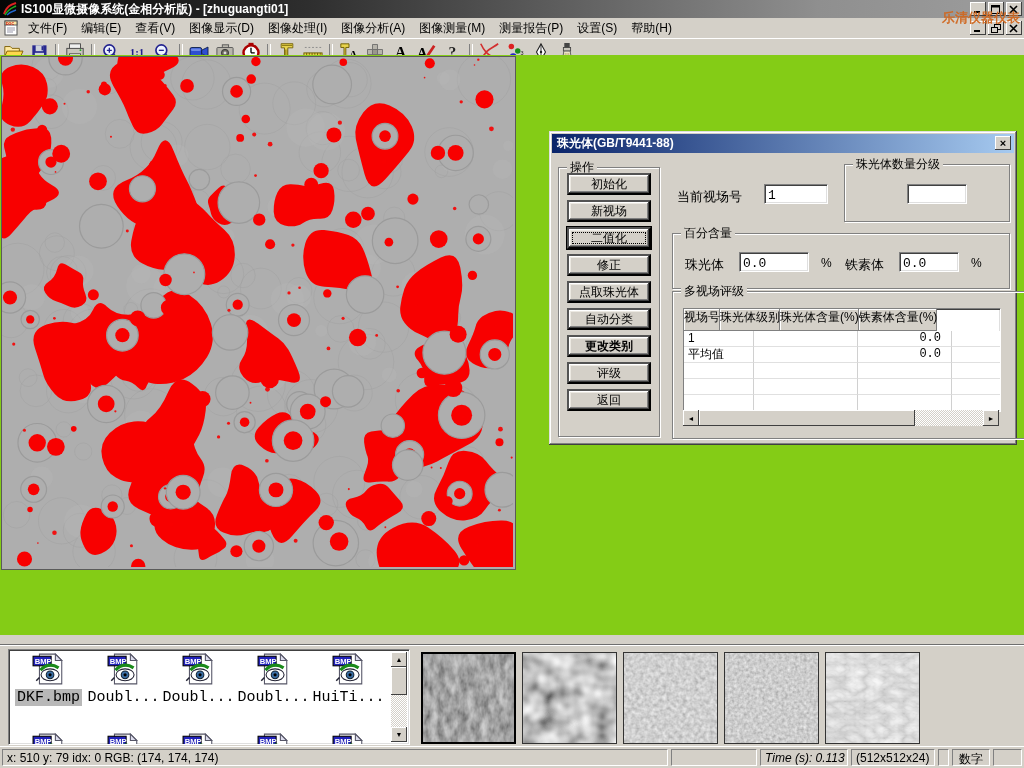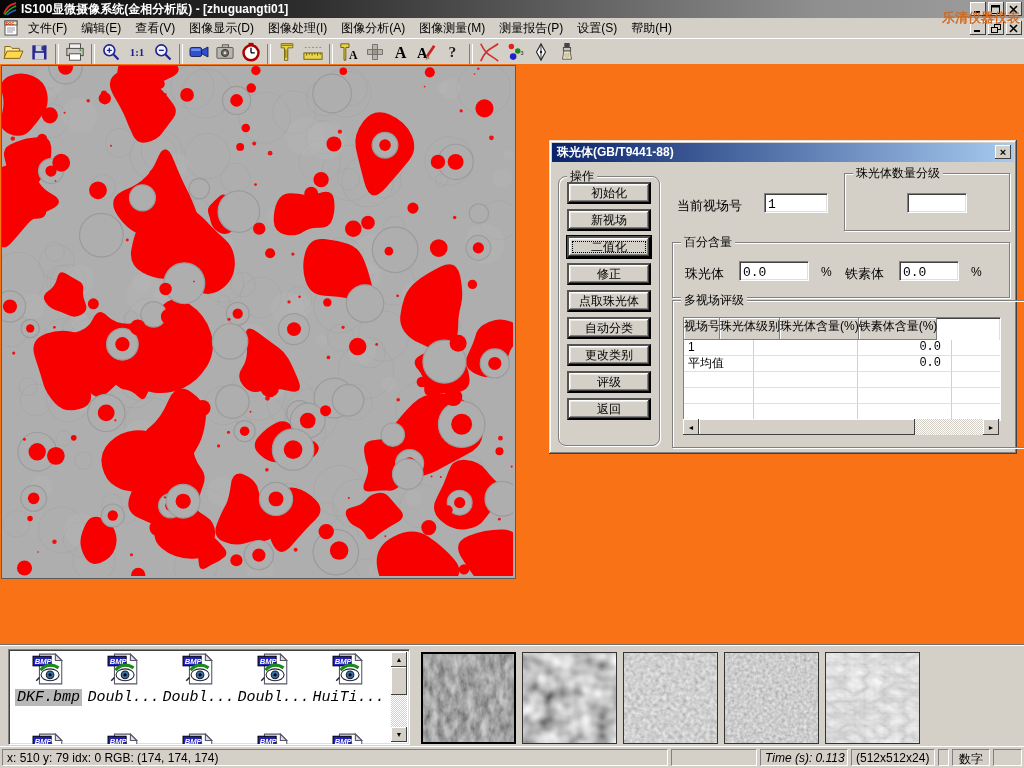--- a/index.html
+++ b/index.html
@@ -32,21 +32,21 @@
   #watermark{position:absolute;right:4px;top:9px;color:#d06820;font-weight:bold;font-size:13px;z-index:60;pointer-events:none;opacity:.95;}
 
   
   #toolbar{position:absolute;left:0;top:38px;width:1024px;height:26px;background:#d4d0c8;
     display:flex;align-items:flex-end;border-bottom:1px solid #808080;box-shadow:inset 0 1px 0 #fff;}
   .tbtn{width:26px;height:24px;border:0;background:transparent;padding:0;display:flex;align-items:center;justify-content:center;}
   .tsep{width:2px;height:20px;margin:0 3px;border-left:1px solid #808080;border-right:1px solid #fff;}
   .tb-11{font-size:11px;font-weight:bold;color:#20208c;font-family:"Liberation Serif","DejaVu Serif",serif;}
 
   
-  #workspace{position:absolute;left:0;top:64px;width:1024px;height:580px;background:#f97316;}
+  #workspace{position:absolute;left:0;top:55px;width:1024px;height:580px;background:#84cc16;}
   #image-frame{position:absolute;left:1px;top:1px;width:513px;height:512px;border:1px solid #5a5a5a;background:#aeaeae;}
 
   
   #dialog{position:absolute;left:549px;top:76px;width:468px;height:314px;background:#d4d0c8;
     box-shadow:inset -1px -1px 0 #404040,inset 1px 1px 0 #dfdfdf,inset -2px -2px 0 #808080,inset 2px 2px 0 #fff;}
   #dlg-title{position:absolute;left:3px;top:3px;width:462px;height:19px;
     background:linear-gradient(90deg,#0a246a,#a6caf0);color:#fff;font-weight:bold;
     display:flex;align-items:center;padding-left:5px;box-sizing:border-box;}
   #dlg-close{position:absolute;right:6px;top:5px;width:16px;height:14px;font-weight:bold;font-size:11px;}
   .op-btn{position:relative;display:block;width:84px;height:22px;margin:0;padding:0;font-size:12px;
@@ -71,21 +71,21 @@
   .sb-btn{display:flex;align-items:center;justify-content:center;font-size:7px;color:#000;padding:0;border:0;}
   #h-scroll{position:absolute;left:10px;top:118px;width:316px;height:16px;background:#e8e6e0;
     background-image:repeating-conic-gradient(#fff 0 25%,#d4d0c8 0 50%);background-size:2px 2px;}
   #h-scroll .sb-btn{position:absolute;top:0;width:16px;height:16px;}
   #h-thumb{position:absolute;left:16px;top:0;width:216px;height:16px;}
 
   
   #filepanel{position:absolute;left:0;top:644px;width:1024px;height:102px;background:#d4d0c8;
     border-top:1px solid #6f6f6f;box-shadow:inset 0 1px 0 #fff;}
   #file-list{position:absolute;left:8px;top:4px;width:400px;height:94px;overflow:hidden;}
-  .file-row{position:absolute;left:2px;top:2px;display:flex;font-style:italic;}
+  .file-row{position:absolute;left:2px;top:2px;display:flex;}
   .file-row.r2{top:82px;}
   .file-item{width:75px;display:flex;flex-direction:column;align-items:center;}
   .file-label{margin-top:3px;font-family:"Liberation Mono","DejaVu Sans Mono",monospace;font-size:15px;white-space:nowrap;padding:0 2px;}
   .file-label.selected{background:#b8b8b8;}
   #file-vscroll{position:absolute;right:2px;top:2px;width:16px;height:90px;background:repeating-conic-gradient(#fff 0 25%,#d4d0c8 0 50%);background-size:2px 2px;}
   #file-vscroll .sb-btn{position:absolute;left:0;width:16px;height:15px;}
   #fv-thumb{position:absolute;left:0;top:15px;width:16px;height:28px;}
 
   .thumb{position:absolute;top:7px;width:95px;height:92px;border:1px solid #333;box-sizing:border-box;}
   .thumb.selected{border:2px solid #000;}
@@ -782,30 +782,30 @@
           <circle cx="475.3728856968228" cy="488.1721001327969" r="1.6032752204686405" fill="#f80000" opacity="0.9"></circle>
         </svg>
     </div>
 
     <div id="dialog">
       <div id="dlg-title">
         <span>珠光体(GB/T9441-88)</span>
       </div>
       <button id="dlg-close" class="winbtn">×</button>
 
-      <div class="group" style="left:9px;top:36px;width:100px;height:268px;border-radius:8px;">
+      <div class="group" style="left:9px;top:36px;width:100px;height:268px;">
         <span class="legend">操作</span>
         <div id="op-buttons">
             <button class="op-btn raised" style="margin:5px 0 0 8px;"><span>初始化</span></button>
             <button class="op-btn raised" style="margin:5px 0 0 8px;"><span>新视场</span></button>
             <button class="op-btn raised focused" style="margin:5px 0 0 8px;"><span>二值化</span></button>
             <button class="op-btn raised" style="margin:5px 0 0 8px;"><span>修正</span></button>
             <button class="op-btn raised" style="margin:5px 0 0 8px;"><span>点取珠光体</span></button>
             <button class="op-btn raised" style="margin:5px 0 0 8px;"><span>自动分类</span></button>
-            <button class="op-btn raised" style="margin:5px 16px 0 8px;"><span>更改类别</span></button>
+            <button class="op-btn raised" style="margin:5px 16px 0 8px;font-weight:bold;"><span>更改类别</span></button>
             <button class="op-btn raised" style="margin:5px 0 0 8px;"><span>评级</span></button>
             <button class="op-btn raised" style="margin:5px 0 0 8px;"><span>返回</span></button>
           </div>
       </div>
 
       <span class="lbl" style="left:128px;top:57px;font-size:13px;">当前视场号</span>
       <input class="field sunken" style="left: 215px; top: 53px; width: 64px;" value="1">
 
       <div class="group" style="left:295px;top:33px;width:164px;height:56px;">
         <span class="legend">珠光体数量分级</span>

